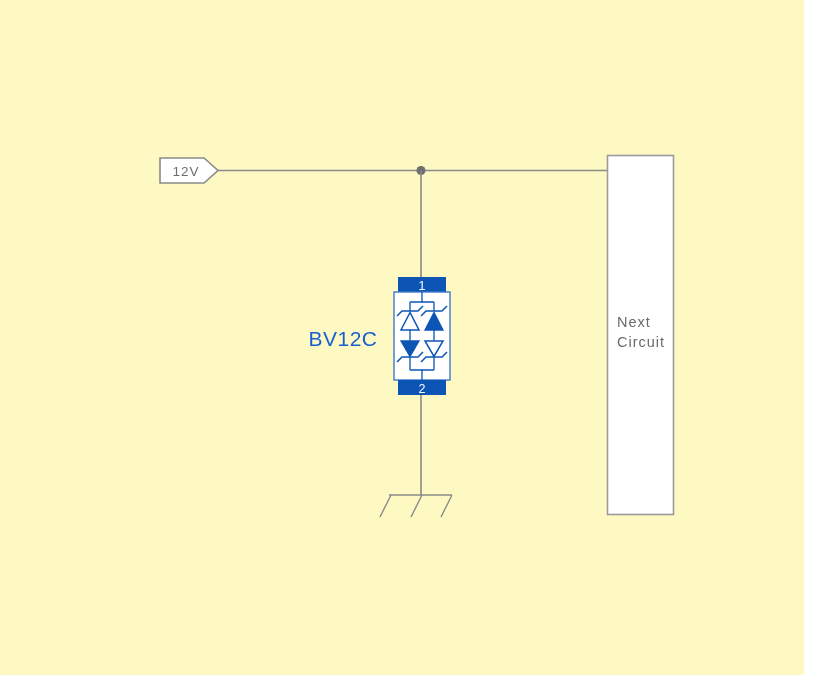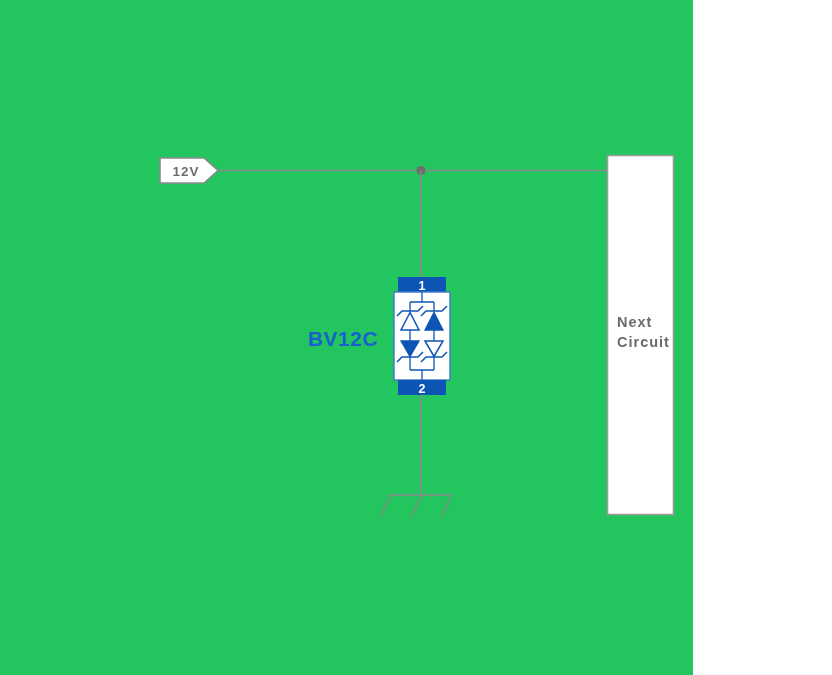--- a/index.html
+++ b/index.html
@@ -2,26 +2,25 @@
 <html><head>
 <meta charset="utf-8">
 <style>
   html, body {
     margin: 0;
     padding: 0;
     background: #ffffff;
   }
   .canvas {
     position: relative;
-    width: 693px;
+    width: 804px;
     height: 675px;
-    background: #22c55e;
+    background: #fef9c3;
     font-family: "Liberation Sans", sans-serif;
     overflow: hidden;
-    font-weight: bold;
   }
   svg { display: block; }
 
   
   .wire        { stroke: #8a8a8a; stroke-width: 1.6; fill: none; }
   .flag-shape  { stroke: #8a8a8a; stroke-width: 1.6; fill: #ffffff; }
   .junction    { fill: #6e6e6e; stroke: none; }
   .ground      { stroke: #8a8a8a; stroke-width: 1.4; fill: none; }
   .box         { stroke: #9b9b9b; stroke-width: 1.6; fill: #ffffff; }
 

